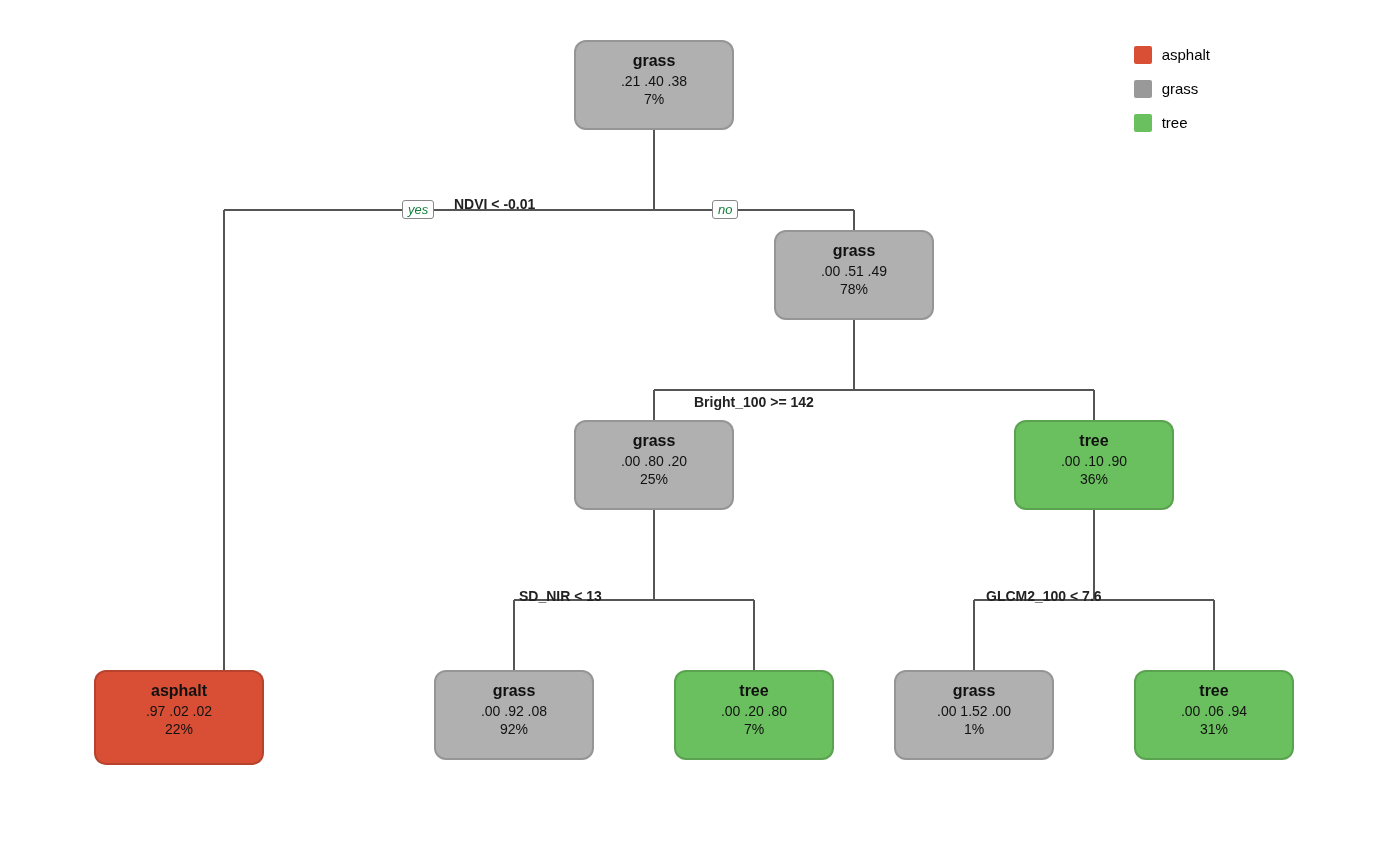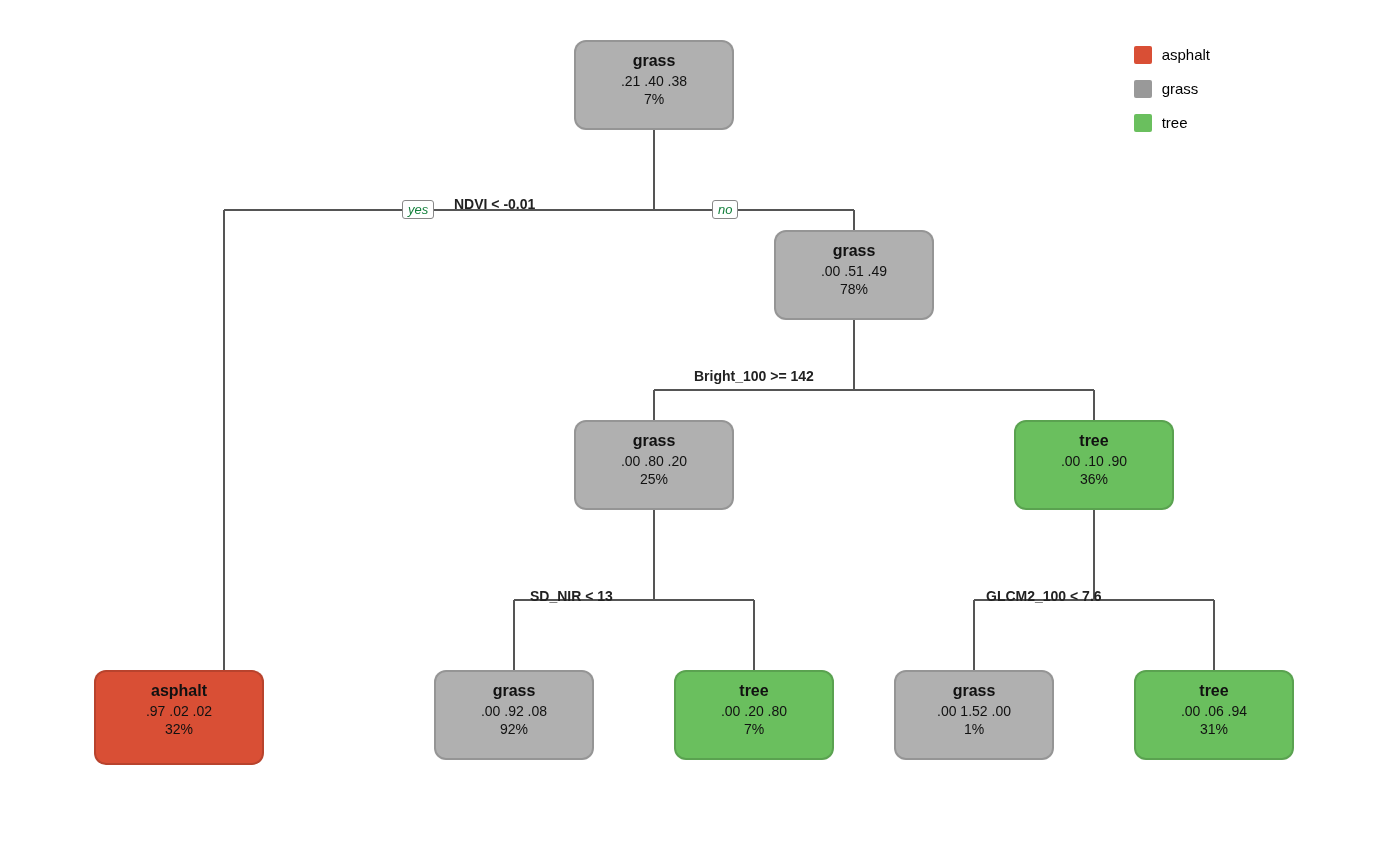--- a/index.html
+++ b/index.html
@@ -143,42 +143,42 @@
   <div class="branch-label" style="left:698px; top:200px;text-align:right;">no</div>
 
   <div class="split-label" style="left:440px; top:196px;">NDVI &lt; -0.01</div>
 
   <div class="node node-grass" style="left:760px; top:230px; width:160px; height:90px;">
     <div class="node-label">grass</div>
     <div class="node-probs">.00  .51  .49</div>
     <div class="node-pct">78%</div>
   </div>
 
-  <div class="split-label" style="left:680px; top:368px;">Bright_100 &gt;= 142</div>
+  <div class="split-label" style="left:680px; top:394px;">Bright_100 &gt;= 142</div>
 
   <div class="node node-grass" style="left:560px; top:420px; width:160px; height:90px;">
     <div class="node-label">grass</div>
     <div class="node-probs">.00  .80  .20</div>
     <div class="node-pct">25%</div>
   </div>
 
   <div class="node node-tree" style="left:1000px; top:420px; width:160px; height:90px;">
     <div class="node-label">tree</div>
     <div class="node-probs">.00  .10  .90</div>
     <div class="node-pct">36%</div>
   </div>
 
-  <div class="split-label" style="left:516px; top:588px;">SD_NIR &lt; 13</div>
+  <div class="split-label" style="left:505px; top:588px;">SD_NIR &lt; 13</div>
 
   <div class="split-label" style="left:972px; top:588px;">GLCM2_100 &lt; 7.6</div>
 
   <div class="node node-asphalt" style="left:80px; top:670px; width:170px; height:95px;">
     <div class="node-label">asphalt</div>
     <div class="node-probs">.97  .02  .02</div>
-    <div class="node-pct">32%</div>
+    <div class="node-pct">22%</div>
   </div>
 
   <div class="node node-grass" style="left:420px; top:670px; width:160px; height:90px;">
     <div class="node-label">grass</div>
     <div class="node-probs">.00  .92  .08</div>
     <div class="node-pct">92%</div>
   </div>
 
   <div class="node node-tree" style="left:660px; top:670px; width:160px; height:90px;">
     <div class="node-label">tree</div>

